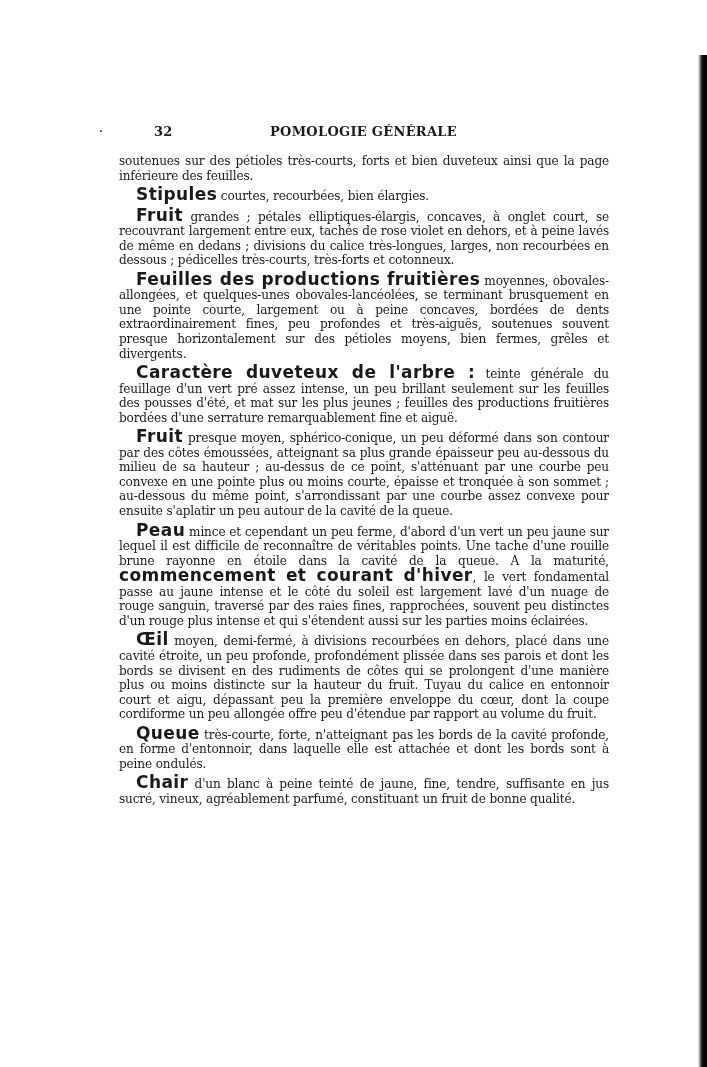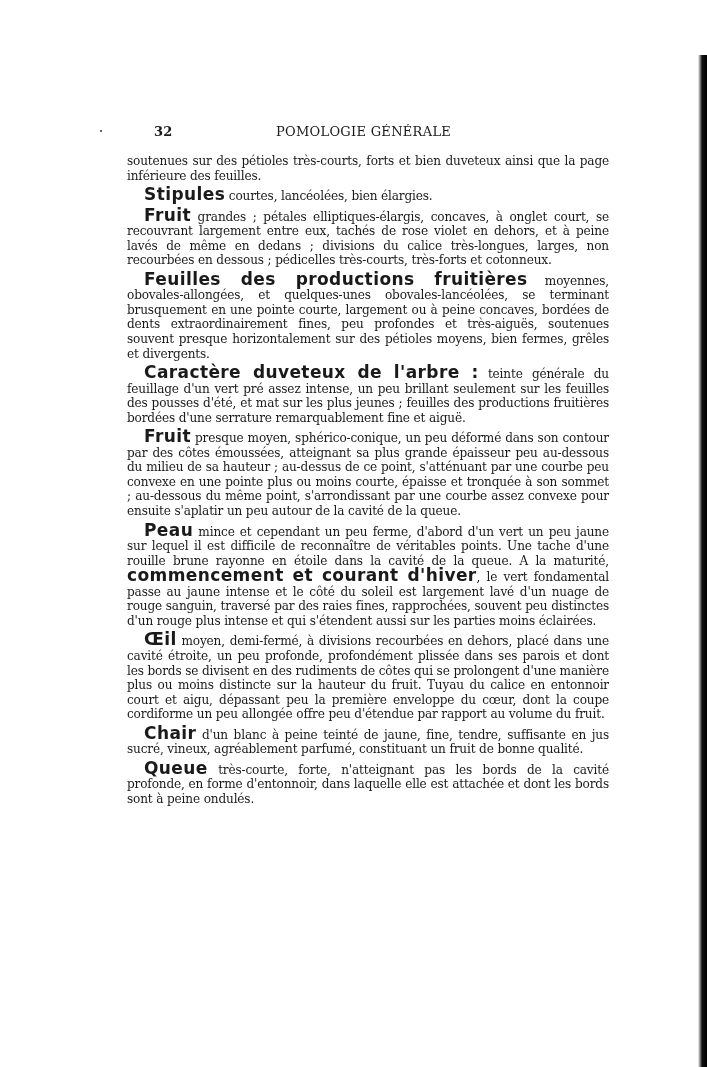--- a/index.html
+++ b/index.html
@@ -10,49 +10,49 @@
     }
     .page-edge {
       position: absolute; top: 55px; right: 0; width: 9px; bottom: 0;
       background: linear-gradient(to right, rgba(0,0,0,0) 0%, #111 45%, #000 100%);
     }
     .header {
       position: absolute; top: 124px; left: 119px; width: 489px; height: 18px;
       font-size: 13px; letter-spacing: 0.3px;
     }
     .page-number { position: absolute; left: 0; top: 0; font-weight: bold; margin-left: 35px; }
-    .running-title { position: absolute; left: 0; right: 0; text-align: center; font-weight: normal; }
+    .running-title { position: absolute; left: 0; right: 0; text-align: center; font-weight: bold; }
     .dot { position: absolute; top: 130px; left: 100px; width: 2px; height: 2px; background:#666; }
     .body-text {
       position: absolute; top: 154px; left: 119px; width: 490px;
       font-size: 12.1px; line-height: 14.55px; text-align: justify;
       letter-spacing: -0.15px;
     }
-    .para { margin: 0 0 4px 8px; text-indent: 17px; }
+    .para { margin: 0 0 4px 0; text-indent: 17px; }
     .para.cont { text-indent: 0; }
     .term {
       font-family: "DejaVu Sans", "Liberation Sans", sans-serif;
       font-weight: bold; font-size: 17px; letter-spacing: 0.4px;
     }
   </style>
 </head>
 <body>
 
 <div class="page-edge"></div>
 <div class="dot"></div>
 
 <div class="header">
   <span class="page-number">32</span>
   <div class="running-title">POMOLOGIE GÉNÉRALE</div>
 </div>
 
 <div class="body-text">
   <p class="para cont"><span>soutenues sur des pétioles très-courts, forts et bien duveteux ainsi que la page inférieure des feuilles.</span></p>
-  <p class="para"><span class="term">Stipules</span><span> courtes, lancéolées, bien élargies.</span></p>
+  <p class="para"><span class="term">Stipules</span><span> courtes, recourbées, bien élargies.</span></p>
   <p class="para"><span class="term">Fruit</span><span> grandes ; pétales elliptiques-élargis, concaves, à onglet court, se recouvrant largement entre eux, tachés de rose violet en dehors, et à peine lavés de même en dedans ; divisions du calice très-longues, larges, non recourbées en dessous ; pédicelles très-courts, très-forts et cotonneux.</span></p>
   <p class="para"><span class="term">Feuilles des productions fruitières</span><span> moyennes, obovales-allongées, et quelques-unes obovales-lancéolées, se terminant brusquement en une pointe courte, largement ou à peine concaves, bordées de dents extraordinairement fines, peu profondes et très-aiguës, soutenues souvent presque horizontalement sur des pétioles moyens, bien fermes, grêles et divergents.</span></p>
   <p class="para"><span class="term">Caractère duveteux de l'arbre :</span><span> teinte générale du feuillage d'un vert pré assez intense, un peu brillant seulement sur les feuilles des pousses d'été, et mat sur les plus jeunes ; feuilles des productions fruitières bordées d'une serrature remarquablement fine et aiguë.</span></p>
   <p class="para"><span class="term">Fruit</span><span> presque moyen, sphérico-conique, un peu déformé dans son contour par des côtes émoussées, atteignant sa plus grande épaisseur peu au-dessous du milieu de sa hauteur ; au-dessus de ce point, s'atténuant par une courbe peu convexe en une pointe plus ou moins courte, épaisse et tronquée à son sommet ; au-dessous du même point, s'arrondissant par une courbe assez convexe pour ensuite s'aplatir un peu autour de la cavité de la queue.</span></p>
   <p class="para"><span class="term">Peau</span><span> mince et cependant un peu ferme, d'abord d'un vert un peu jaune sur lequel il est difficile de reconnaître de véritables points. Une tache d'une rouille brune rayonne en étoile dans la cavité de la queue. A la maturité, </span><span class="term">commencement et courant d'hiver</span><span>, le vert fondamental passe au jaune intense et le côté du soleil est largement lavé d'un nuage de rouge sanguin, traversé par des raies fines, rapprochées, souvent peu distinctes d'un rouge plus intense et qui s'étendent aussi sur les parties moins éclairées.</span></p>
   <p class="para"><span class="term">Œil</span><span> moyen, demi-fermé, à divisions recourbées en dehors, placé dans une cavité étroite, un peu profonde, profondément plissée dans ses parois et dont les bords se divisent en des rudiments de côtes qui se prolongent d'une manière plus ou moins distincte sur la hauteur du fruit. Tuyau du calice en entonnoir court et aigu, dépassant peu la première enveloppe du cœur, dont la coupe cordiforme un peu allongée offre peu d'étendue par rapport au volume du fruit.</span></p>
+  <p class="para"><span class="term">Queue</span><span> très-courte, forte, n'atteignant pas les bords de la cavité profonde, en forme d'entonnoir, dans laquelle elle est attachée et dont les bords sont à peine ondulés.</span></p>
   <p class="para"><span class="term">Chair</span><span> d'un blanc à peine teinté de jaune, fine, tendre, suffisante en jus sucré, vineux, agréablement parfumé, constituant un fruit de bonne qualité.</span></p>
-  <p class="para"><span class="term">Queue</span><span> très-courte, forte, n'atteignant pas les bords de la cavité profonde, en forme d'entonnoir, dans laquelle elle est attachée et dont les bords sont à peine ondulés.</span></p>
 </div>
 
 </body></html>

